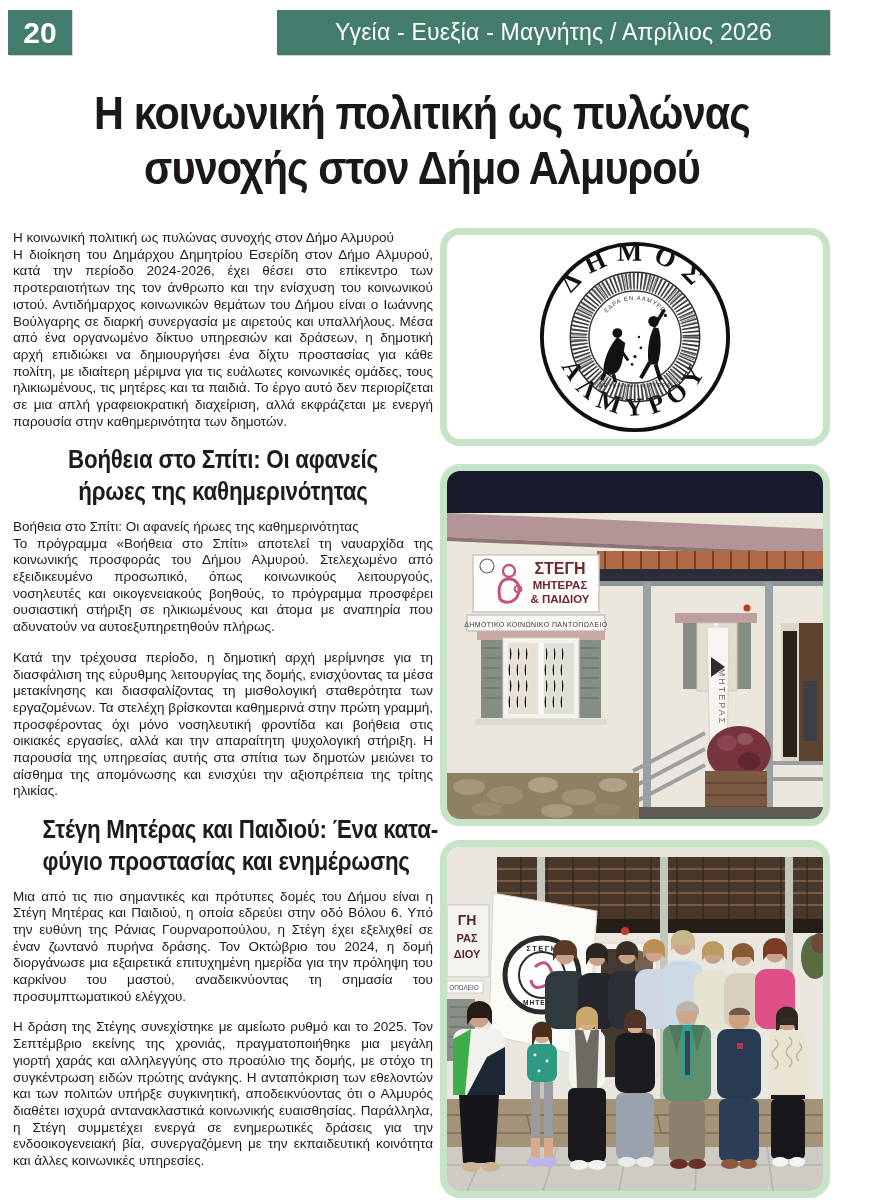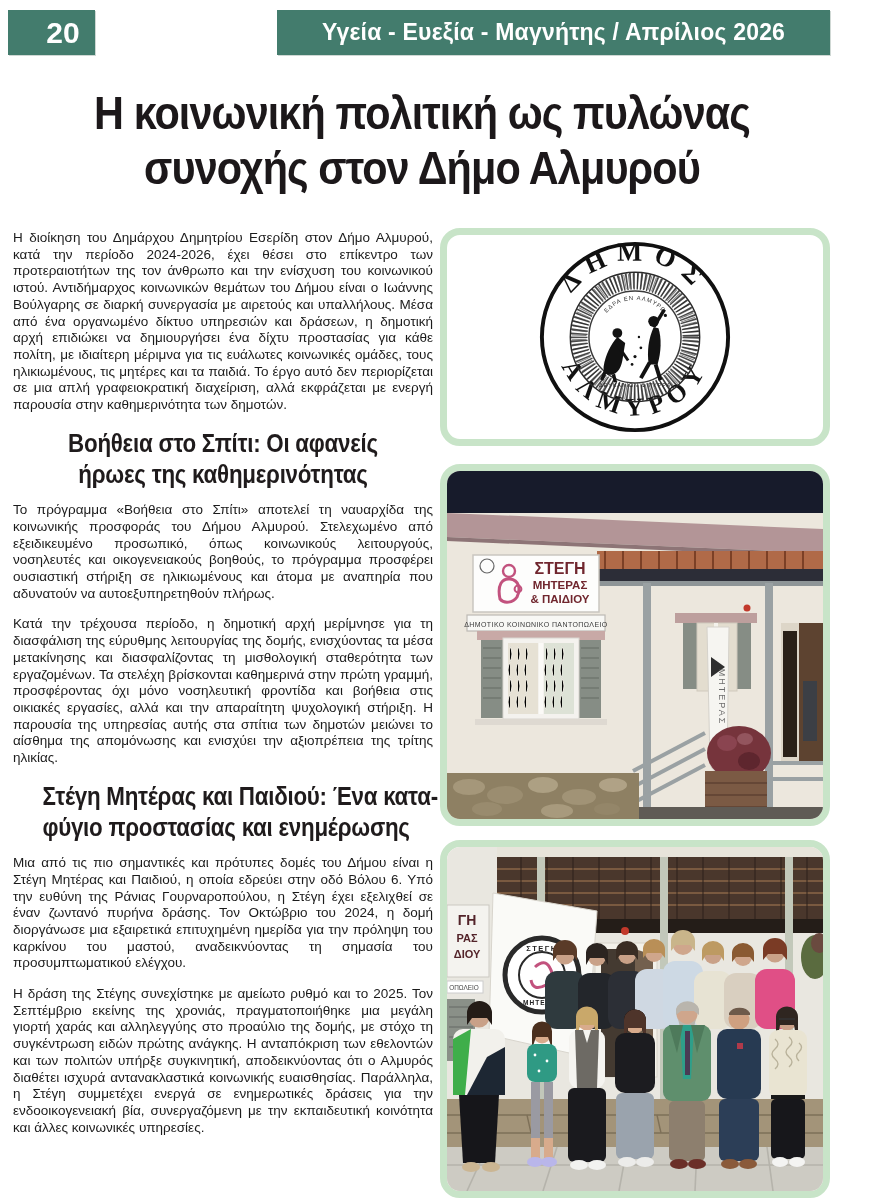--- a/index.html
+++ b/index.html
@@ -6,25 +6,24 @@
   body{
     width:878px;height:1200px;position:relative;overflow:hidden;
     font-family:"Liberation Sans", sans-serif;color:#1a1a1a;
   }
   
   .pagenum-box{
     position:absolute;left:8px;top:10px;width:64px;height:45px;
     background:#437c6d;color:#fff;font-weight:bold;font-size:30px;
     display:flex;align-items:center;justify-content:center;
     box-shadow:1px 1px 0 #cfd8d4;
-    padding-left:23px;
   }
   .header-bar{
     position:absolute;left:277px;top:10px;width:553px;height:45px;
-    background:#437c6d;color:#fff;font-weight:bold;font-size:23px;
+    background:#437c6d;color:#fff;font-weight:normal;font-size:23px;
     display:flex;align-items:center;justify-content:center;
     letter-spacing:.2px;box-shadow:1px 1px 0 #cfd8d4;
   }
   
   .main-title{
     position:absolute;left:0;top:86px;width:844px;text-align:center;
     font-weight:bold;font-size:46px;line-height:1.2;color:#1c181a;
     letter-spacing:-1px;white-space:nowrap;
     transform:scaleX(.9);transform-origin:50% 0;
   }
@@ -56,29 +55,31 @@
 <div class="pagenum-box">20</div>
 <div class="header-bar">Υγεία - Ευεξία - Μαγνήτης / Απρίλιος 2026</div>
 
 <div class="main-title">
   <span>Η κοινωνική πολιτική ως πυλώνας</span><br>
   <span>συνοχής στον Δήμο Αλμυρού</span>
 </div>
 
 <div class="text-col">
   <p>
+    <span class="lead-line">Η κοινωνική πολιτική ως πυλώνας συνοχής στον Δήμο Αλμυρού</span>
     <span>Η διοίκηση του Δημάρχου Δημητρίου Εσερίδη στον Δήμο Αλμυρού, κατά την περίοδο 2024-2026, έχει θέσει στο επίκεντρο των προτεραιοτήτων της τον άνθρωπο και την ενίσχυση του κοινωνικού ιστού. Αντιδήμαρχος κοινωνικών θεμάτων του Δήμου είναι ο Ιωάννης Βούλγαρης σε διαρκή συνεργασία με αιρετούς και υπαλλήλους. Μέσα από ένα οργανωμένο δίκτυο υπηρεσιών και δράσεων, η δημοτική αρχή επιδιώκει να δημιουργήσει ένα δίχτυ προστασίας για κάθε πολίτη, με ιδιαίτερη μέριμνα για τις ευάλωτες κοινωνικές ομάδες, τους ηλικιωμένους, τις μητέρες και τα παιδιά. Το έργο αυτό δεν περιορίζεται σε μια απλή γραφειοκρατική διαχείριση, αλλά εκφράζεται με ενεργή παρουσία στην καθημερινότητα των δημοτών.</span>
   </p>
 
   <div class="sec-head">
     <span>Βοήθεια στο Σπίτι: Οι αφανείς</span><br>
     <span>ήρωες της καθημερινότητας</span>
   </div>
 
   <p>
+    <span class="lead-line">Βοήθεια στο Σπίτι: Οι αφανείς ήρωες της καθημερινότητας</span>
     <span>Το πρόγραμμα «Βοήθεια στο Σπίτι» αποτελεί τη ναυαρχίδα της κοινωνικής προσφοράς του Δήμου Αλμυρού. Στελεχωμένο από εξειδικευμένο προσωπικό, όπως κοινωνικούς λειτουργούς, νοσηλευτές και οικογενειακούς βοηθούς, το πρόγραμμα προσφέρει ουσιαστική στήριξη σε ηλικιωμένους και άτομα με αναπηρία που αδυνατούν να αυτοεξυπηρετηθούν πλήρως.</span>
   </p>
 
   <p>Κατά την τρέχουσα περίοδο, η δημοτική αρχή μερίμνησε για τη διασφάλιση της εύρυθμης λειτουργίας της δομής, ενισχύοντας τα μέσα μετακίνησης και διασφαλίζοντας τη μισθολογική σταθερότητα των εργαζομένων. Τα στελέχη βρίσκονται καθημερινά στην πρώτη γραμμή, προσφέροντας όχι μόνο νοσηλευτική φροντίδα και βοήθεια στις οικιακές εργασίες, αλλά και την απαραίτητη ψυχολογική στήριξη. Η παρουσία της υπηρεσίας αυτής στα σπίτια των δημοτών μειώνει το αίσθημα της απομόνωσης και ενισχύει την αξιοπρέπεια της τρίτης ηλικίας.</p>
 
   <div class="sec-head">
     <span>Στέγη Μητέρας και Παιδιού: Ένα κατα-</span><br>
     <span>φύγιο προστασίας και ενημέρωσης</span>
   </div>
 

